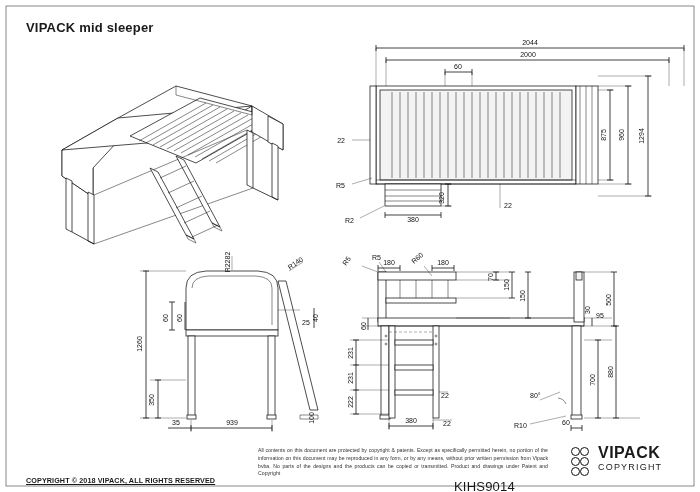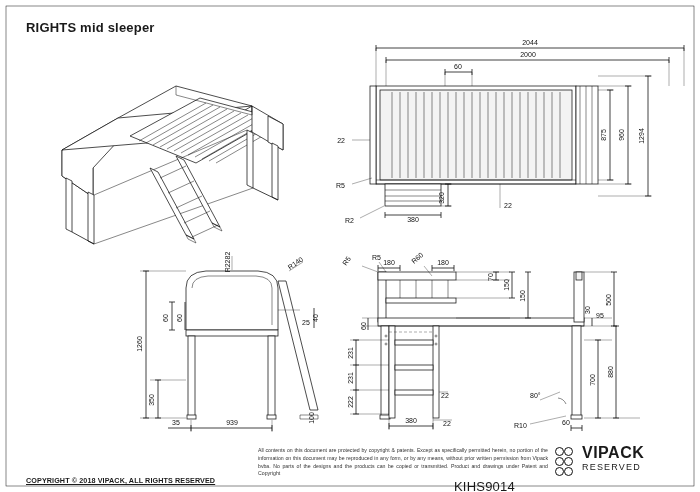--- a/index.html
+++ b/index.html
@@ -22,21 +22,21 @@
   }
   .legal{
     position:absolute;left:258px;top:447px;width:290px;
     font-size:5.2px;line-height:1.5;color:#333;text-align:justify;
   }
   .code{
     position:absolute;left:454px;top:479px;
     font-size:13px;letter-spacing:.2px;
   }
   .logo{
-    position:absolute;left:554px;top:443px;width:108px;height:38px;
+    position:absolute;left:570px;top:443px;width:108px;height:38px;
   }
   .logo .brand{
     position:absolute;left:28px;top:1px;font-size:16px;font-weight:bold;letter-spacing:.5px;
   }
   .logo .sub{
     position:absolute;left:28px;top:19px;font-size:9px;letter-spacing:1.2px;
   }
   .logo .dots{position:absolute;left:1px;top:4px;width:24px;height:28px;}
   .logo .dots i{
     position:absolute;width:7px;height:7px;border:1.1px solid #111;border-radius:50%;
@@ -49,36 +49,36 @@
   .thin{stroke:#111;stroke-width:.5;fill:none;}
   .med{stroke:#111;stroke-width:.8;fill:none;}
   .obj{stroke:#111;stroke-width:.75;fill:#fff;}
   .objf{stroke:#111;stroke-width:.75;fill:#f3f3f3;}
   .ext{stroke:#111;stroke-width:.35;fill:none;}
   .hid{stroke:#111;stroke-width:.35;fill:none;stroke-dasharray:3 2;}
 </style>
 </head>
 <body>
 
-<div class="title">RIGHTS mid sleeper</div>
+<div class="title">VIPACK mid sleeper</div>
 <div class="copy">COPYRIGHT © 2018 VIPACK, ALL RIGHTS RESERVED</div>
 <div class="legal">All contents on this document are protected by copyright &amp; patents. Except as specifically permitted herein, no portion of the information on this document may be reproduced in any form, or by any means, without prior written permission from Vipack bvba. No parts of the designs and the products can be copied or transmitted. Product and drawings under Patent and Copyright</div>
 <div class="code">KIHS9014</div>
 
 <div class="logo">
   <div class="dots">
     <i style="left:0;top:0"></i>
       <i style="left:9px;top:0"></i>
     <i style="left:0;top:10px"></i>
       <i style="left:9px;top:10px"></i>
     <i style="left:0;top:20px"></i>
       <i style="left:9px;top:20px"></i>
   </div>
   <div class="brand">VIPACK</div>
-  <div class="sub">RESERVED</div>
+  <div class="sub">COPYRIGHT</div>
 </div>
 
 <svg id="sheet" width="700" height="492" viewBox="0 0 700 492">
 
   <rect x="6" y="6" width="688" height="480" class="thin"></rect>
 
   <g>
 
     <path class="obj" d="M62,150 L62,176 L93,197 L93,168 Z"></path>
     <path class="obj" d="M62,150 L118,118 L118,141 L93,168 L93,197 L62,176 Z"></path>

